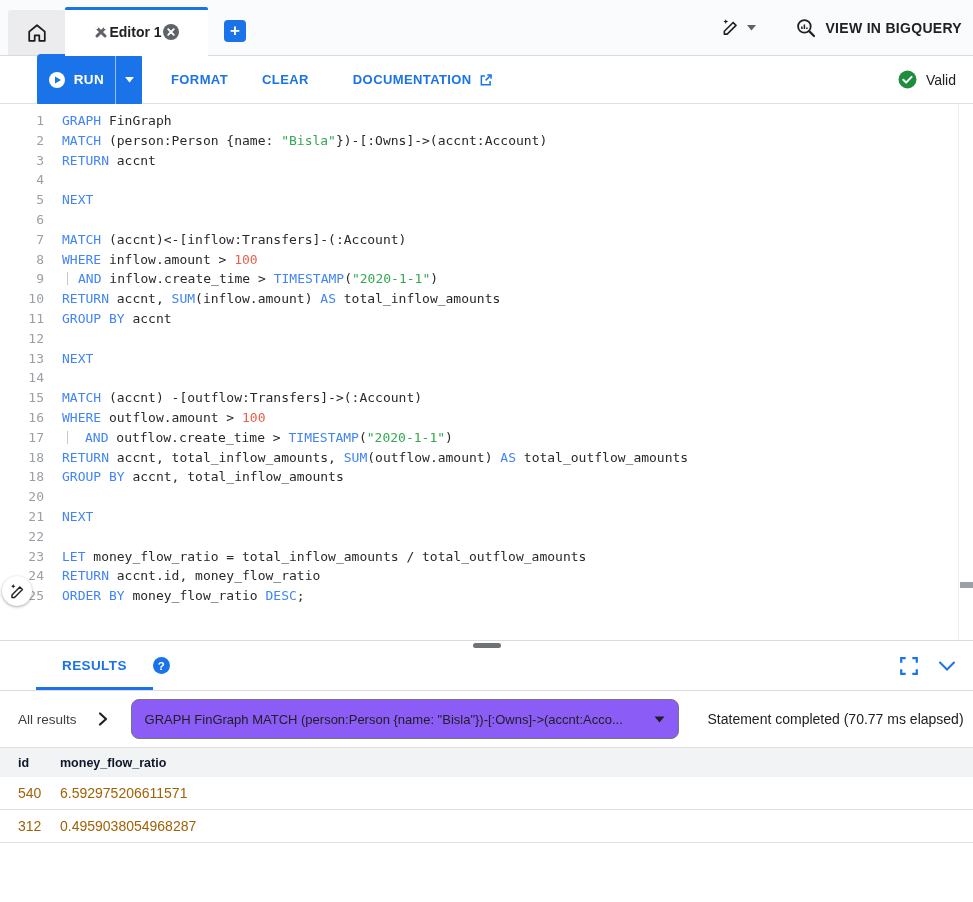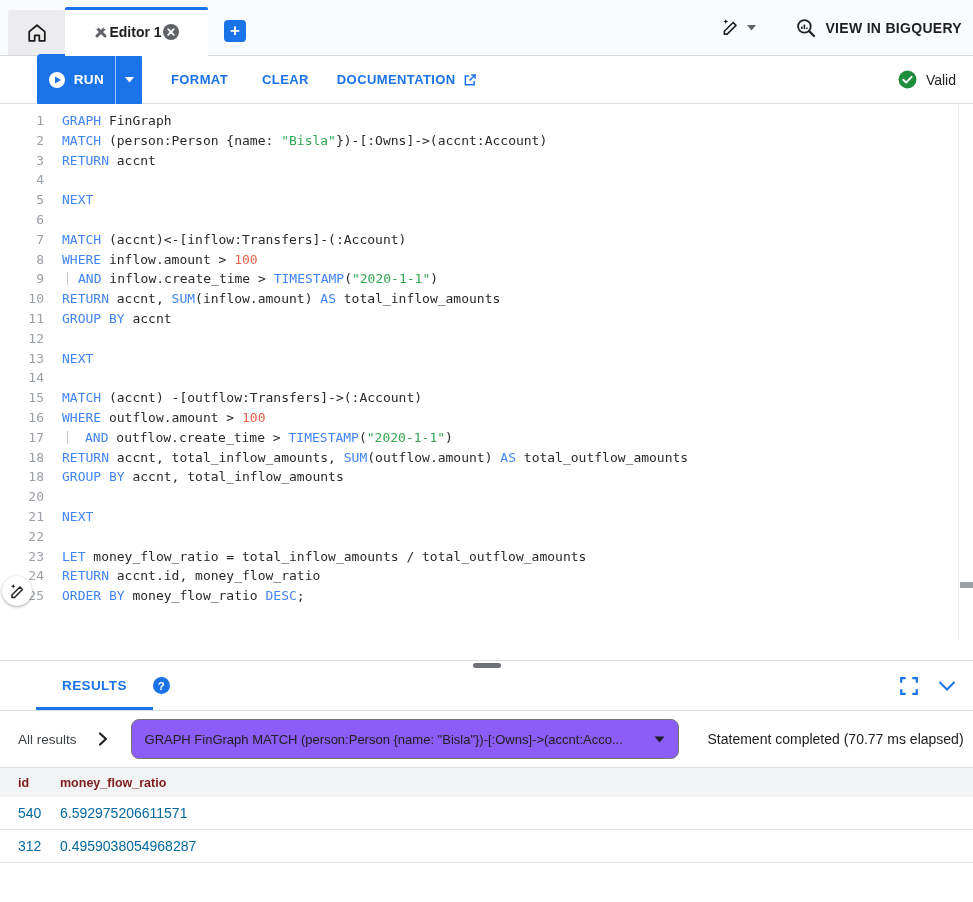--- a/index.html
+++ b/index.html
@@ -28,21 +28,21 @@
   
   .toolbar { height:48px; border-bottom:1px solid #e0e0e0; display:flex; align-items:center;
              padding-left:37px; background:#fff; }
   .run-btn { display:flex; height:52px; background:#1a73e8; border-radius:4px; overflow:hidden; cursor:pointer; }
   .run-main { width:78px; display:flex; align-items:center; justify-content:center; gap:8px; }
   .run-main .run-label { color:#fff; font-size:13.5px; font-weight:700; letter-spacing:.5px; }
   .run-caret { width:27px; display:flex; align-items:center; justify-content:center;
                border-left:1px solid rgba(255,255,255,.55); }
   .txt-btn { color:#1a73e8; font-size:13px; font-weight:700; letter-spacing:.4px; cursor:pointer;
              display:flex; align-items:center; gap:7px; }
-  .fmt { margin-left:29px; } .clr { margin-left:34px; } .doc { margin-left:28px; }
+  .fmt { margin-left:29px; } .clr { margin-left:34px; } .doc { margin-left:44px; }
   .valid-box { margin-left:auto; display:flex; align-items:center; gap:9px; padding-right:17px; }
   .valid-box .valid-label { font-size:14px; color:#202124; }
 
   
   .editor { position:relative; height:536px; background:#fff;
             font-family:"DejaVu Sans Mono", monospace; font-size:13px; }
   #code-lines { padding-top:7px; }
   .cl { height:19.8px; line-height:19.8px; white-space:pre; }
   .ln { display:inline-block; width:44px; text-align:right; color:#9aa0a6; }
   .ct { padding-left:18px; }
@@ -51,21 +51,21 @@
   .tk-g1, .tk-g2 { display:inline-block; width:0; height:13px; border-left:1px solid #c6c9cc;
                    vertical-align:-2px; }
   .tk-g1 { margin:0 10px 0 5px; } .tk-g2 { margin:0 17px 0 5px; }
   .assist-pencil { position:absolute; left:2px; top:472px; width:30px; height:30px; background:#fff;
                    border-radius:50%; box-shadow:0 1px 3px rgba(0,0,0,.35); display:flex;
                    align-items:center; justify-content:center; cursor:pointer; }
   .ed-scroll { position:absolute; right:0; top:0; bottom:0; width:15px; border-left:1px solid #ebedef; }
   .ed-thumb { position:absolute; top:478px; left:1px; right:0; height:6px; background:#9aa0a6; cursor:grab; }
 
   
-  .results-panel { position:relative; border-top:1px solid #dadce0; background:#fff;margin-top:20px; }
+  .results-panel { position:relative; border-top:1px solid #dadce0; background:#fff; }
   .drag-handle { position:absolute; top:2px; left:50%; transform:translateX(-50%);
                  width:28px; height:5px; background:#6f7377; border-radius:2.5px; cursor:row-resize; }
   .rtabs-row { height:50px; border-bottom:1px solid #dadce0; display:flex; align-items:stretch;
                padding-left:36px; }
   .rtab { display:flex; align-items:center; padding:0 26px; font-size:13.5px; font-weight:700;
           letter-spacing:.4px; color:#5f6368; cursor:pointer; }
   .rtab.active { color:#1a73e8; box-shadow:inset 0 -3px 0 #1a73e8; }
   .rtab-exp { padding-right:14px; }
   .help-dot { width:17px; height:17px; border-radius:50%; background:#1a73e8; color:#fff;
               font-size:11.5px; font-weight:700; display:flex; align-items:center; justify-content:center;
@@ -77,23 +77,23 @@
                padding-left:18px;gap:7px; }
   .all-results { font-size:13.5px; color:#3c4043; }
   .chev-r { margin:0 14px 0 12px; display:flex; align-items:center; cursor:pointer; }
   .query-pill { width:548px; height:40px; border:1px solid #747775; border-radius:8px;
                 display:flex; align-items:center; justify-content:space-between;
                 padding:0 13px; cursor:pointer; background:#8b5cf6; }
   .query-pill .q-text { font-size:13px; color:#202124; white-space:nowrap; overflow:hidden; }
   .stmt-status { margin-left:22px; font-size:14px; color:#202124; }
 
   .t-head { height:29px; background:#f1f3f4; display:flex; align-items:center;
-            color:#7f1d1d; font-size:12.5px; font-weight:700; }
+            color:#0f172a; font-size:12.5px; font-weight:700; }
   .t-row { height:33px; display:flex; align-items:center; border-bottom:1px solid #e0e0e0;
-           font-size:14px; color:#0369a1; }
+           font-size:14px; color:#a16207; }
   .t-c1 { width:60px; padding-left:18px; }
   .t-c2 { flex:1; }
 
   svg { display:block; }
 </style>
 </head>
 <body>
 
 <div class="tabstrip">
   <div class="home-tab">

